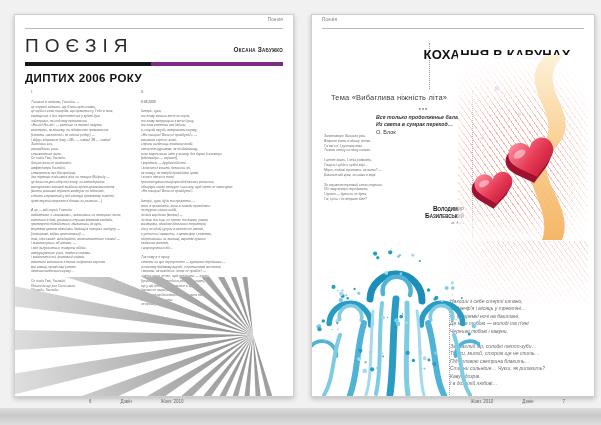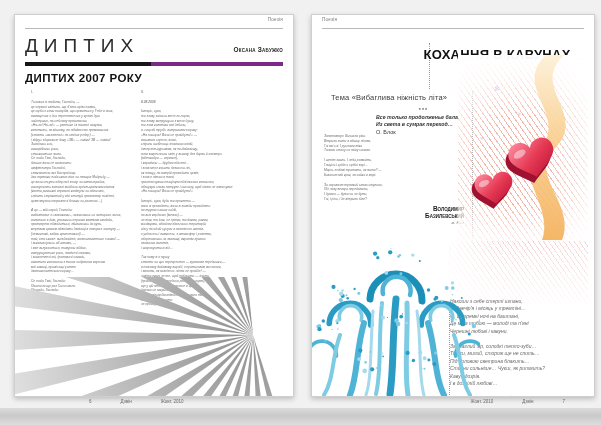--- a/index.html
+++ b/index.html
@@ -83,24 +83,24 @@
   #footR{left:311px;width:564px;transform:scale(.5);transform-origin:0 0;justify-content:flex-end;padding-right:56px;gap:58px;box-sizing:border-box;}
 </style>
 </head>
 <body>
 
 <div class="floor"></div>
 
 <div class="page" id="left-page">
   <div class="runhead s5" style="right:10px;text-align:right;transform-origin:100% 0;">Поезія</div>
   <div class="hairline"></div>
-  <div class="section-title">ДИПТИХ</div>
+  <div class="section-title">ПОЄЗІЯ</div>
   <div class="byline-wrap"><span class="byline">Оксана Забужко</span></div>
   <div class="rulebar"></div>
-  <div class="poem-title">ДИПТИХ 2007 РОКУ</div>
+  <div class="poem-title">ДИПТИХ 2006 РОКУ</div>
 
   <div class="poemcol s5" id="col1">
     <div class="colnum">І.</div>
     <div>Ти казав їх любити, Господи, —
 це червоні світила, що б'ють крізь повіки,
 це юрба з семи пагорбів, що юрмиться у Тебе в очах,
 вимощених з дна переплетених у купелі душ
 найперших, по-небному прочитаних,
 «Но-но! Но-но!» — рветься і в тьмяні завулки,
 колотить, як вішалку, по підвіконнях прямовисних

